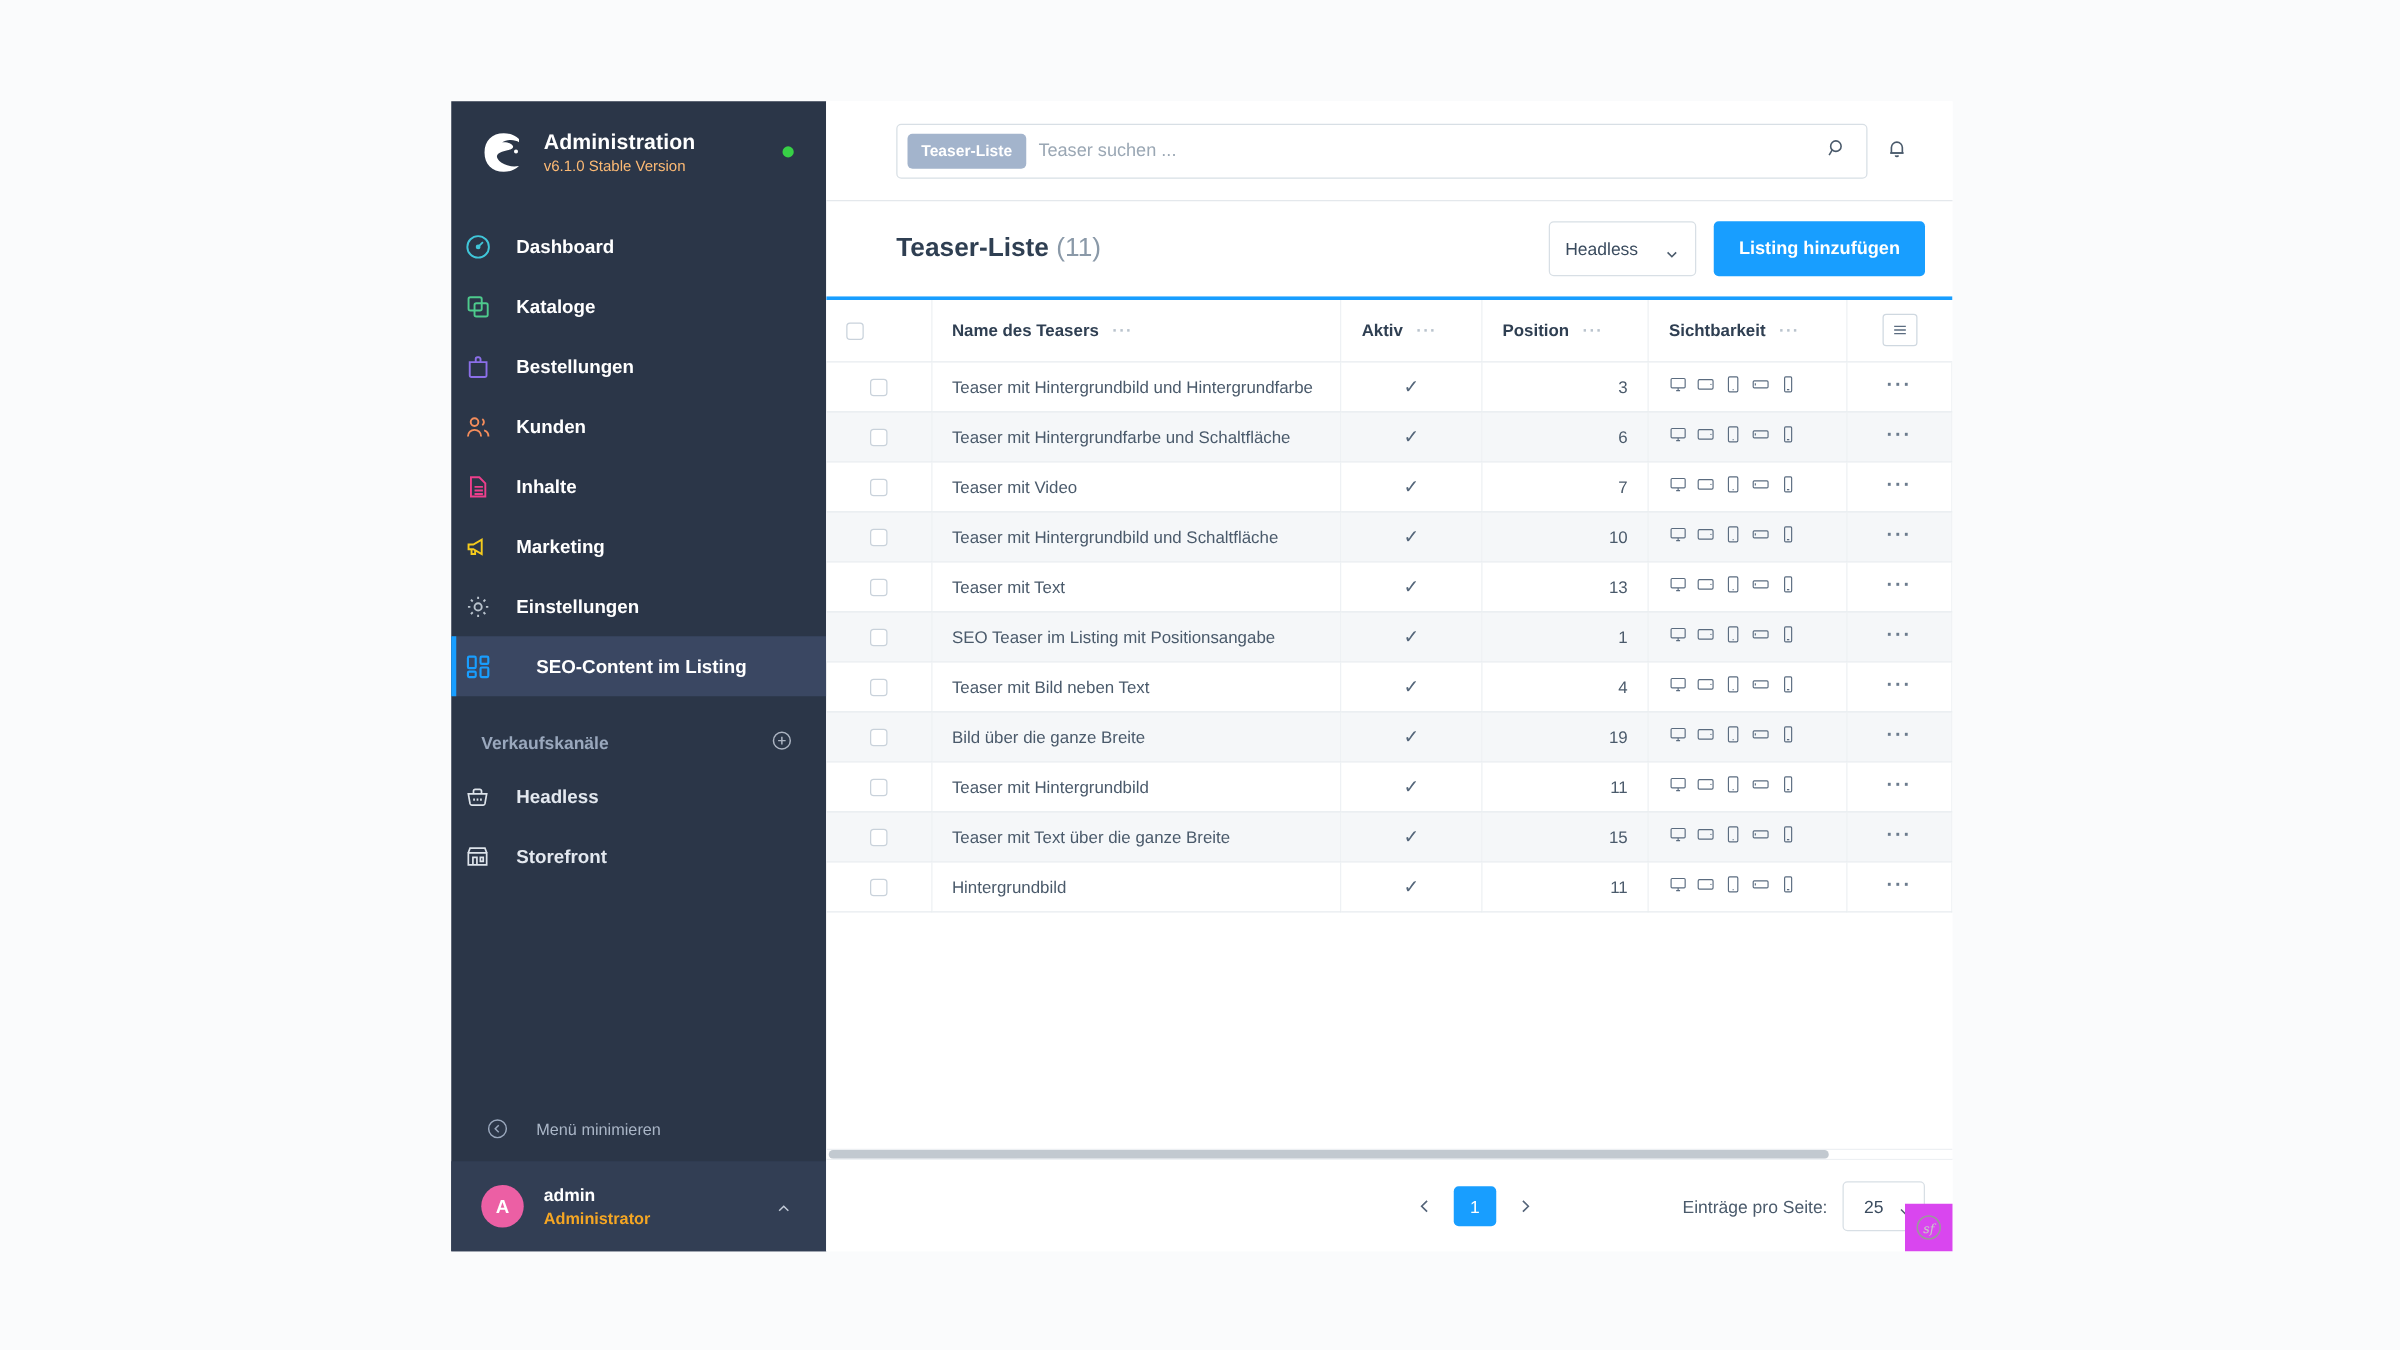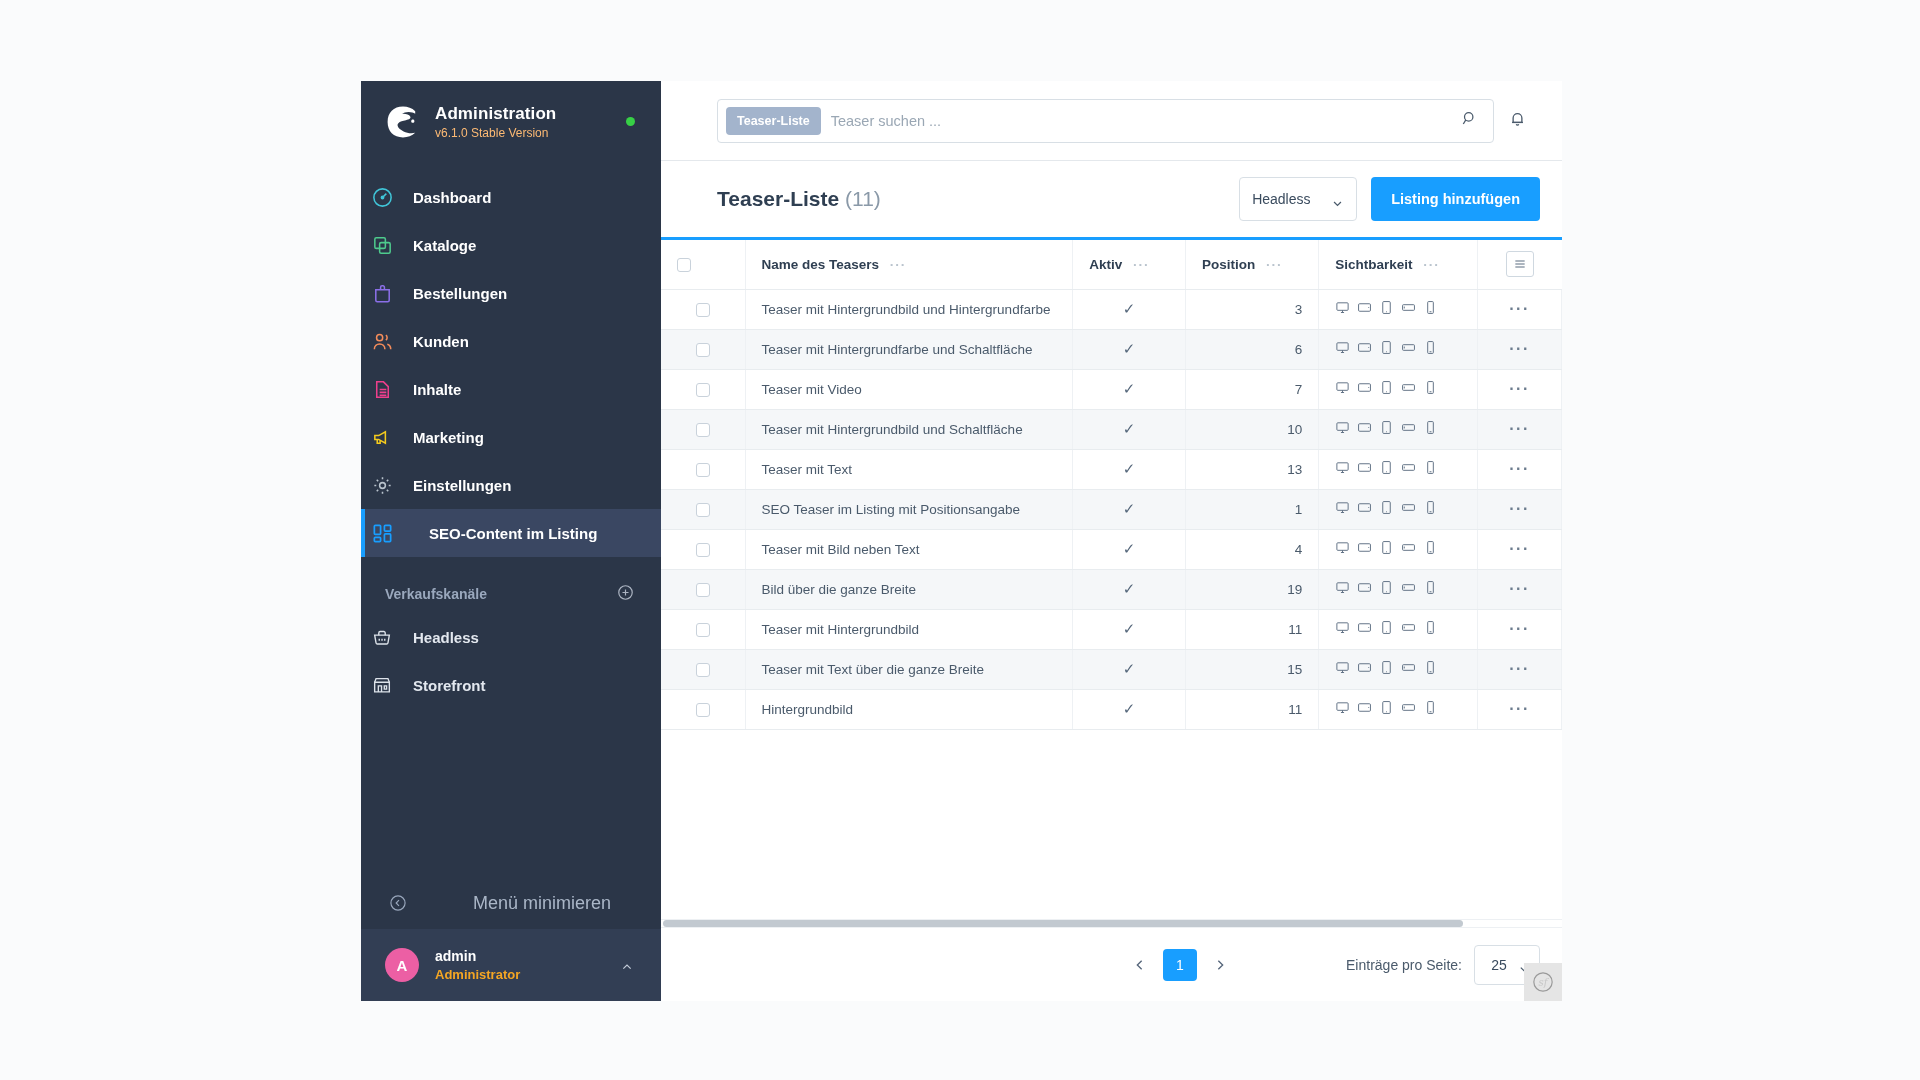--- a/index.html
+++ b/index.html
@@ -49,21 +49,21 @@
     color: #9aa8bd; font-size: 14px; font-weight: 700;
   }
   .sb-section .plus { cursor: pointer; opacity: .85; }
 
   .sb-item.muted { color: #e3e8ef; font-weight: 700; }
 
   .sb-spacer { flex: 1 1 auto; }
 
   .sb-minimize {
     display: flex; align-items: center; height: 52px; padding-left: 24px;
-    color: #aab6c7; font-size: 18px; cursor: pointer; gap: 44px;
+    color: #aab6c7; font-size: 13px; cursor: pointer;
   }
   .sb-minimize .sb-ico { width: 26px; height: 26px; flex: 0 0 26px; margin-right: 18px;
     display: flex; align-items: center; justify-content: center; }
 
   .sb-user {
     display: flex; align-items: center;
     height: 72px; padding: 0 24px;
     background: #323e54; position: relative; cursor: pointer;
   }
   .sb-avatar {
@@ -218,21 +218,21 @@
   .perpage-select {
     position: relative; width: 66px; height: 40px;
     border: 1px solid #d8dfe5; border-radius: 4px; background: #fff;
     display: flex; align-items: center; justify-content: center;
     font-size: 14px; color: #3a4b5e; cursor: pointer; padding-right: 16px;
   }
   .perpage-select .caret { position: absolute; right: 8px; top: 16px; }
 
   .sf-toolbar {
     position: absolute; right: 0; bottom: 0;
-    width: 38px; height: 38px; background: #e5e5e5;
+    width: 38px; height: 38px; background: #d946ef;
     display: flex; align-items: center; justify-content: center;
     cursor: pointer;
   }
 </style>
 </head>
 <body>
 
 <div id="app">
 
   <aside class="sidebar">

